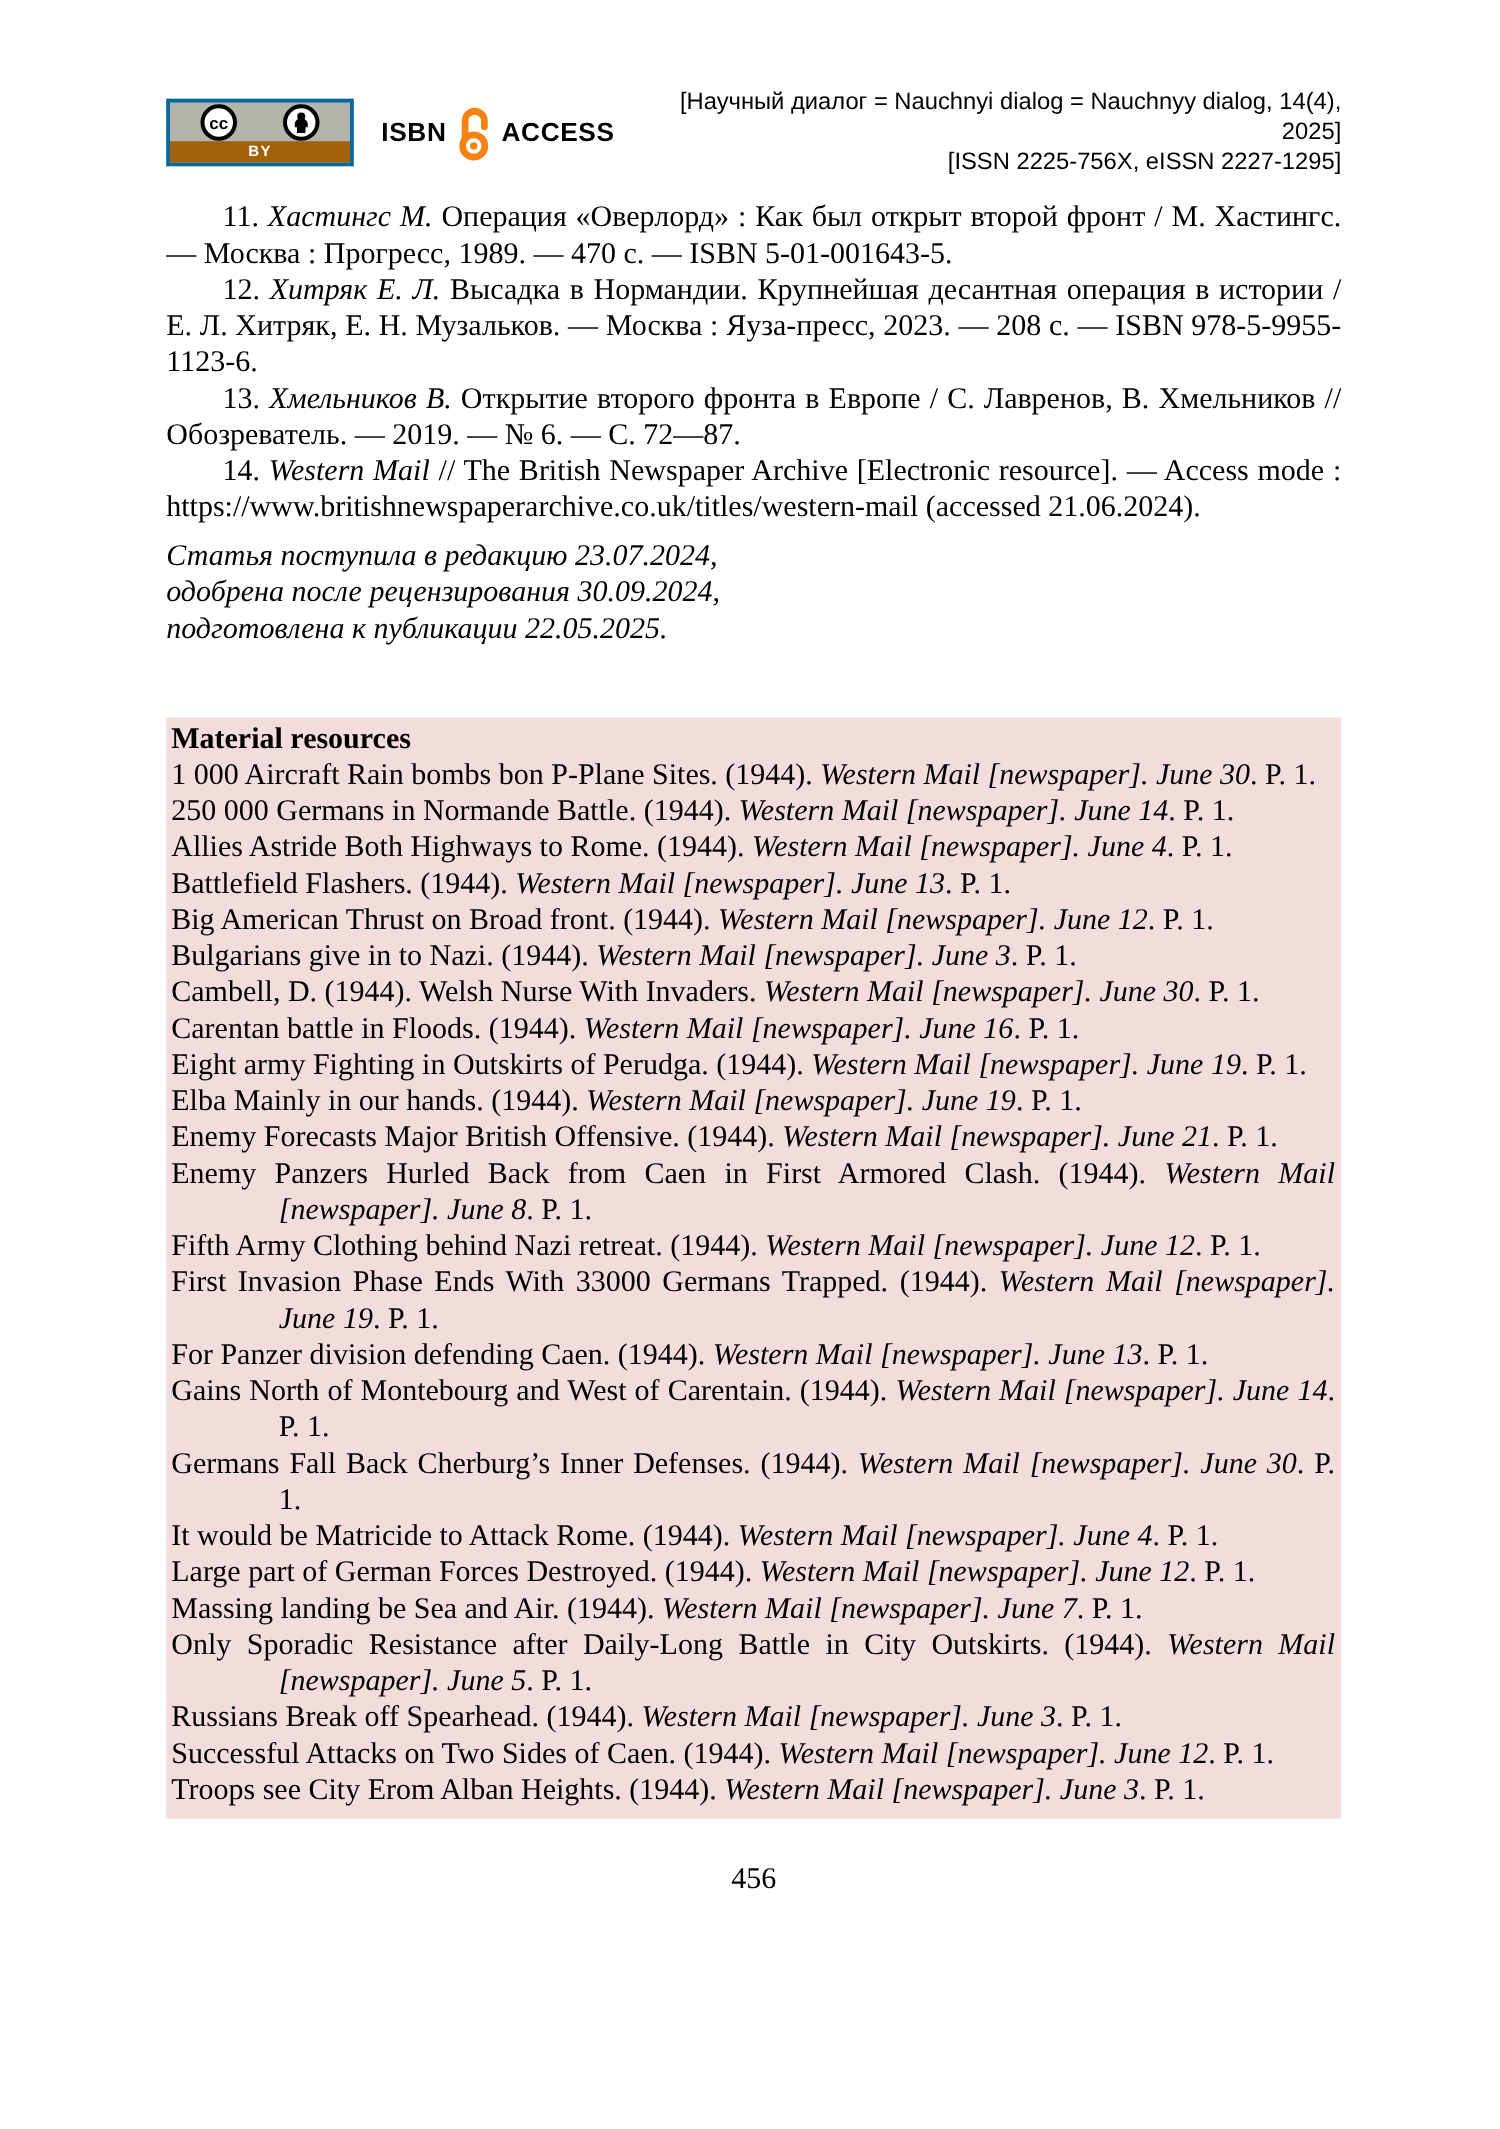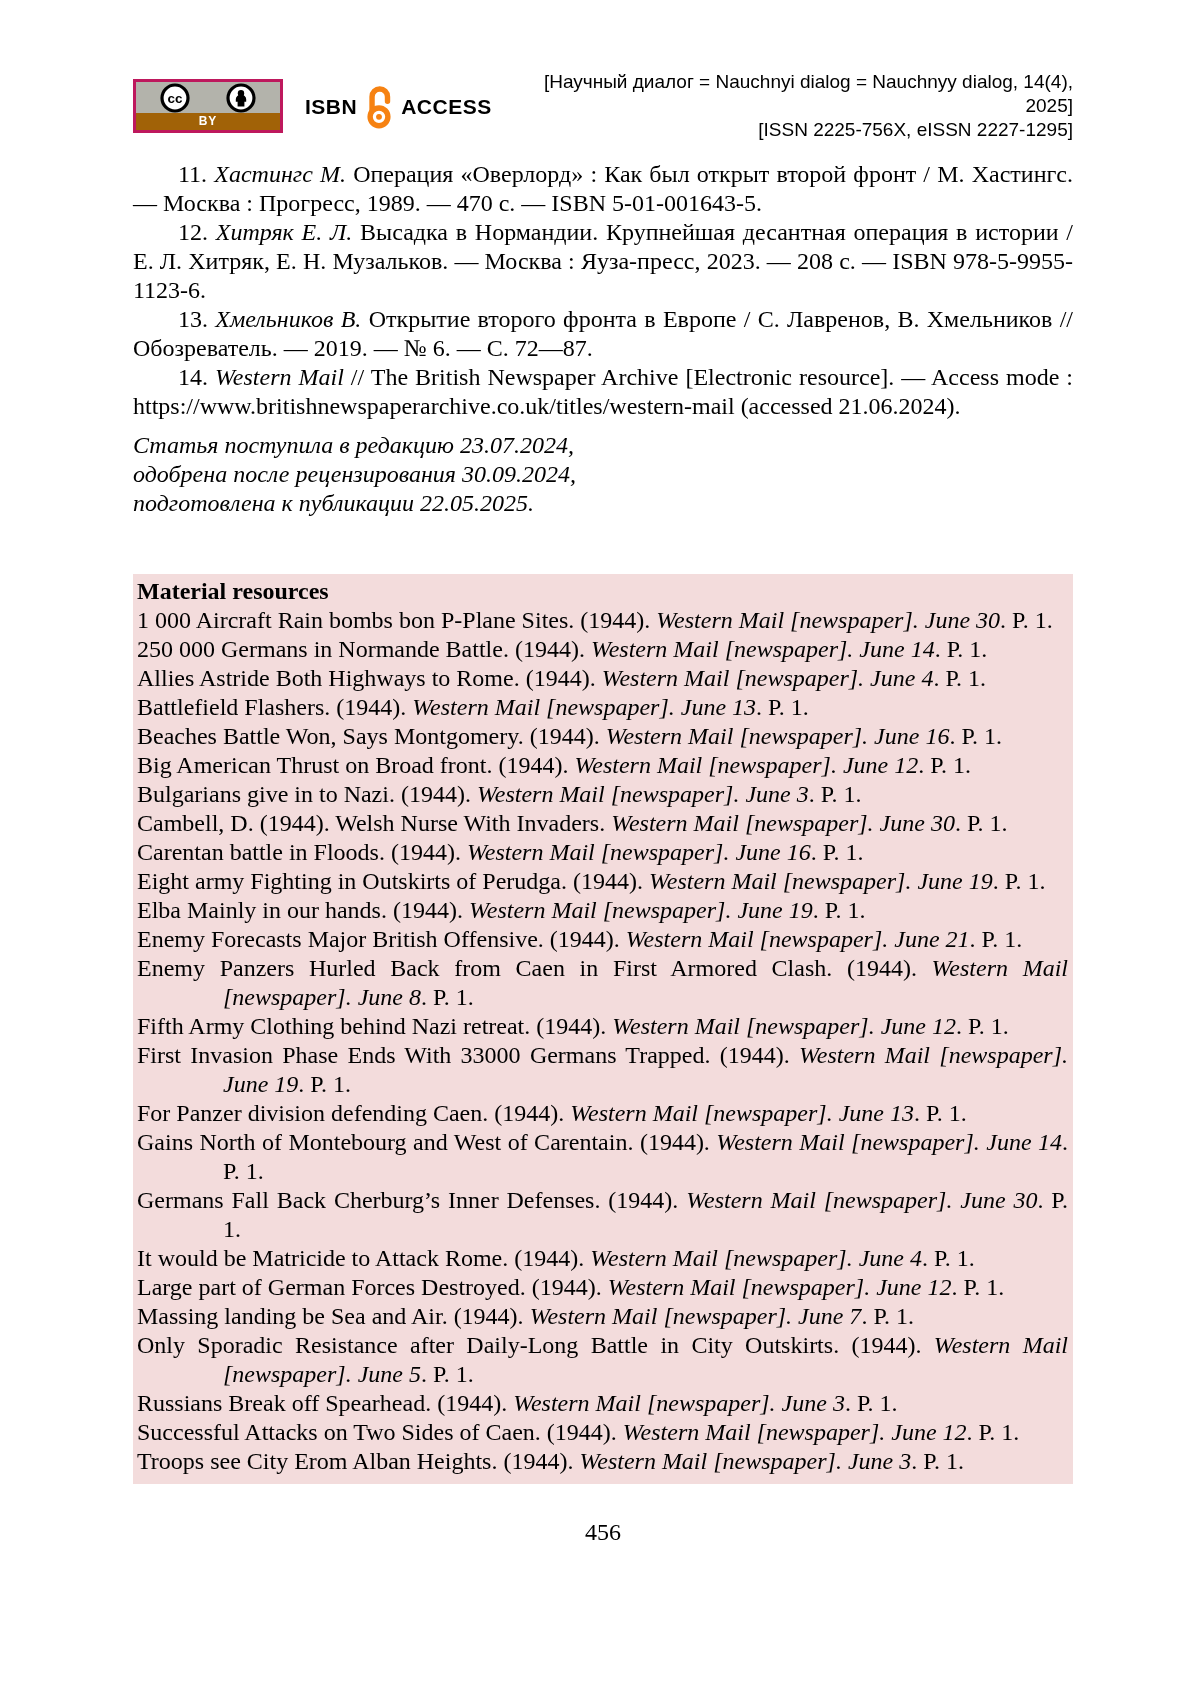--- a/index.html
+++ b/index.html
@@ -11,21 +11,21 @@
     font-family: "Liberation Serif", serif;
     font-size: 24px; line-height: 29px;
     padding: 78px 127px 0 133px;
     overflow: hidden;
   }
 
   
   .top { display: flex; align-items: center; height: 56px; margin-bottom: 26px; }
 
   .cc-badge {
-    width: 150px; height: 54px; border: 3px solid #be185d;
+    width: 150px; height: 54px; border: 3px solid #0369a1;
     background: #b3b3ab; display: flex; flex-direction: column; flex: none;
   }
   .cc-top { flex: 1; display: flex; align-items: center; justify-content: center; gap: 36px; }
   .cc-circle svg { width: 30px; height: 30px; display: block; }
   .cc-bottom {
     height: 17px; background: #a16207; color: #fff;
     font-family: "Liberation Sans", sans-serif; font-size: 12px; font-weight: bold;
     text-align: center; line-height: 17px; letter-spacing: 1px;
   }
 
@@ -112,21 +112,20 @@
     <div>подготовлена к публикации 22.05.2025.</div>
   </div>
 
 <section class="material">
   <h2 class="material-title">Material resources</h2>
   <div>
       <p class="entry"><span>1 000 Aircraft Rain bombs bon P-Plane Sites. (1944). </span><span class="it">Western Mail [newspaper]. June 30</span><span>. P. 1.</span></p>
       <p class="entry"><span>250 000 Germans in Normande Battle. (1944). </span><span class="it">Western Mail [newspaper]. June 14</span><span>. P. 1.</span></p>
       <p class="entry"><span>Allies Astride Both Highways to Rome. (1944). </span><span class="it">Western Mail [newspaper]. June 4</span><span>. P. 1.</span></p>
       <p class="entry"><span>Battlefield Flashers. (1944). </span><span class="it">Western Mail [newspaper]. June 13</span><span>. P. 1.</span></p>
-      <p class="entry"><span>Beaches Battle Won, Says Montgomery. (1944). </span><span class="it">Western Mail [newspaper]. June 16</span><span>. P. 1.</span></p>
       <p class="entry"><span>Big American Thrust on Broad front. (1944). </span><span class="it">Western Mail [newspaper]. June 12</span><span>. P. 1.</span></p>
       <p class="entry"><span>Bulgarians give in to Nazi. (1944). </span><span class="it">Western Mail [newspaper]. June 3</span><span>. P. 1.</span></p>
       <p class="entry"><span>Cambell, D. (1944). Welsh Nurse With Invaders. </span><span class="it">Western Mail [newspaper]. June 30</span><span>. P. 1.</span></p>
       <p class="entry"><span>Carentan battle in Floods. (1944). </span><span class="it">Western Mail [newspaper]. June 16</span><span>. P. 1.</span></p>
       <p class="entry"><span>Eight army Fighting in Outskirts of Perudga. (1944). </span><span class="it">Western Mail [newspaper]. June 19</span><span>. P. 1.</span></p>
       <p class="entry"><span>Elba Mainly in our hands. (1944). </span><span class="it">Western Mail [newspaper]. June 19</span><span>. P. 1.</span></p>
       <p class="entry"><span>Enemy Forecasts Major British Offensive. (1944). </span><span class="it">Western Mail [newspaper]. June 21</span><span>. P. 1.</span></p>
       <p class="entry"><span>Enemy Panzers Hurled Back from Caen in First Armored Clash. (1944). </span><span class="it">Western Mail [newspaper]. June 8</span><span>. P. 1.</span></p>
       <p class="entry"><span>Fifth Army Clothing behind Nazi retreat. (1944). </span><span class="it">Western Mail [newspaper]. June 12</span><span>. P. 1.</span></p>
       <p class="entry"><span>First Invasion Phase Ends With 33000 Germans Trapped. (1944). </span><span class="it">Western Mail [newspaper]. June 19</span><span>. P. 1.</span></p>

